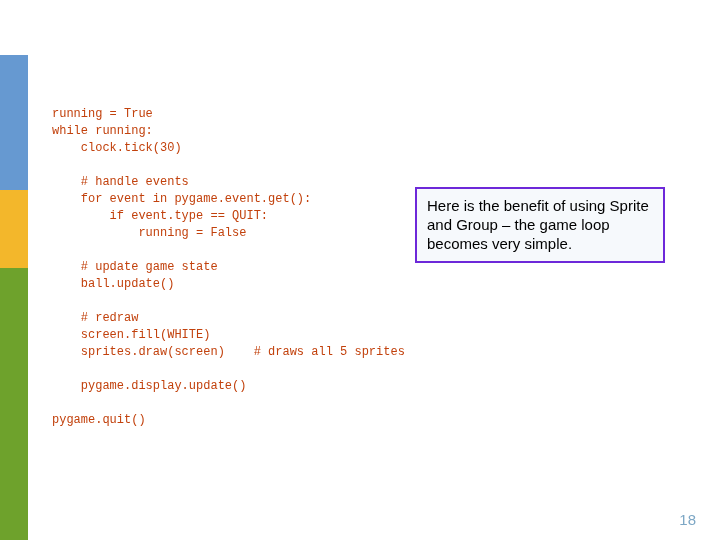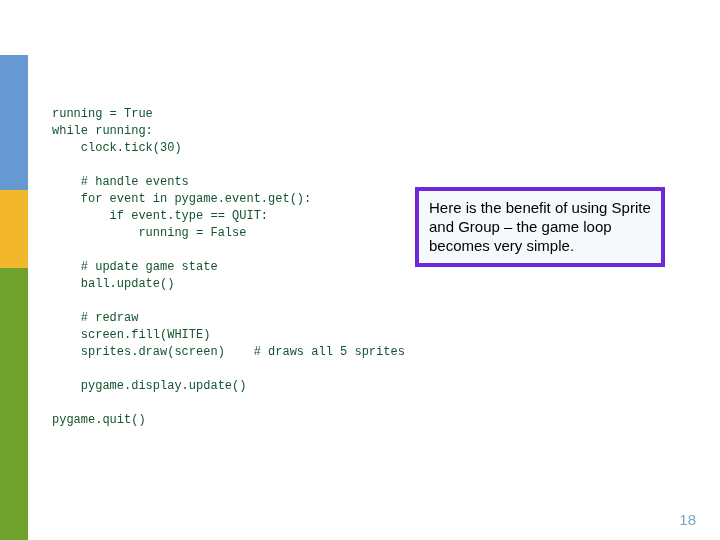--- a/index.html
+++ b/index.html
@@ -23,31 +23,31 @@
     width: 28px;
   }
   .code-block {
     position: absolute;
     left: 52px;
     top: 94px;
     width: 560px;
     font-family: "Courier New", Courier, monospace;
     font-size: 12px;
     line-height: 17px;
-    color: #14532d;
+    color: #c2410c;
     white-space: pre;
     margin-top: 12px;
   }
   .callout {
     position: absolute;
     left: 415px;
     top: 187px;
     width: 250px;
     background: #f6f9fc;
-    border: 4px solid #6d28d9;
+    border: 2px solid #6d28d9;
     padding: 7px 10px 8px 10px;
     font-size: 15px;
     line-height: 19px;
     color: #000;
     box-sizing: border-box;
   }
   .page-number {
     position: absolute;
     right: 24px;
     bottom: 12px;

